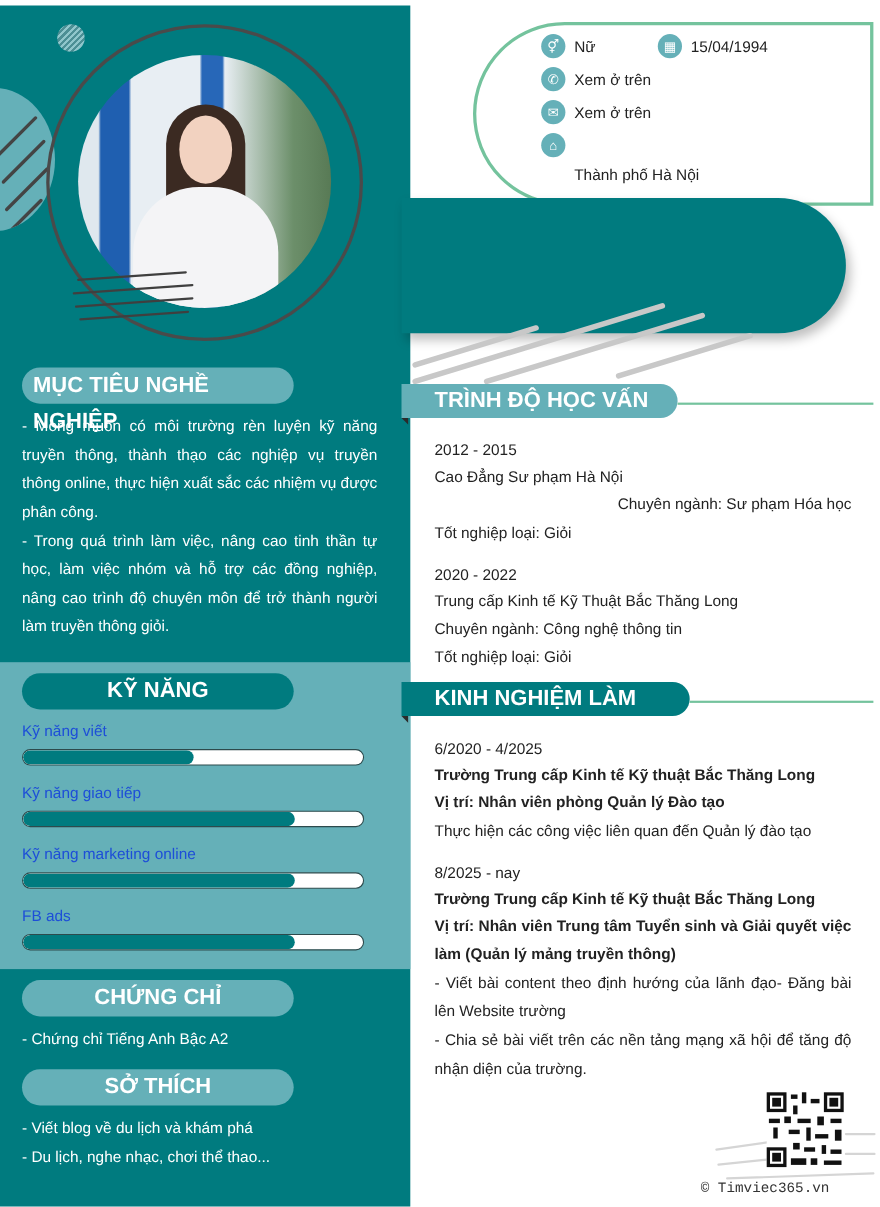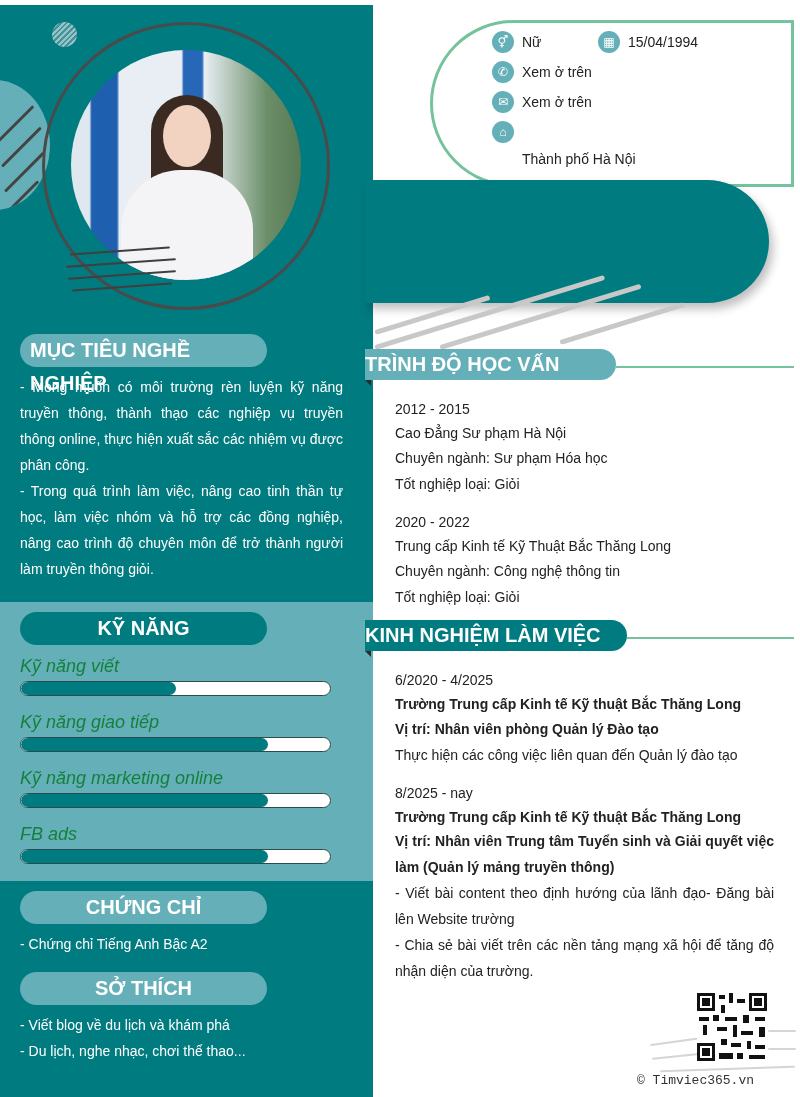--- a/index.html
+++ b/index.html
@@ -21,38 +21,38 @@
   .photo .person-body { position: absolute; left: 50px; top: 120px; width: 132px; height: 140px; border-radius: 60px 60px 0 0; background: #f4f4f6; }
   .photo .folder { position: absolute; left: 80px; top: 165px; width: 62px; height: 60px; background: #c81e2a; color: #f2c04a; font-family: "Liberation Serif", serif; font-size: 11px; font-weight: bold; text-align: center; padding-top: 20px; }
   .wave { position: absolute; height: 2px; background: #3f3f3f; border-radius: 2px; }
 
   .sec-pill { position: absolute; left: 20px; width: 247px; height: 33px; border-radius: 17px; background: #65b0b8;
     color: #fff; font-weight: bold; font-size: 20px; line-height: 33px; text-align: center; }
   .sec-pill.dark { background: #007b7f; }
   .sec-pill.leftalign { text-align: left; padding-left: 10px; }
 
   .para { position: absolute; left: 20px; width: 323px; color: #fff; font-size: 14px; line-height: 26px; text-align: justify; }
-  .skill-label { position: absolute; left: 20px; color: #15803d; font-size: 18px; font-style: italic; }
+  .skill-label { position: absolute; left: 20px; color: #1d4ed8; font-size: 14px; }
   .skill-bar { position: absolute; left: 20px; width: 311px; height: 15px; border-radius: 8px; background: #fff; border: 1px solid #2d4a4c; overflow: hidden; }
   .skill-fill { height: 100%; background: #007b7f; border-radius: 8px; }
   .list-item { position: absolute; left: 20px; color: #fff; font-size: 14px; }
 
   
   .contact-box { position: absolute; left: 430px; top: 20px; width: 364px; height: 167px; border: 3px solid #74c39d; border-radius: 120px 0 0 120px; border-right-width: 3px; }
   .c-row { position: absolute; display: flex; align-items: center; font-size: 14px; color: #222; }
   .c-icon { width: 22px; height: 22px; border-radius: 50%; background: #65b0b8; color: #fff; display: flex; align-items: center; justify-content: center; font-size: 12px; margin-right: 8px; }
 
   
   .name-banner { position: absolute; left: 365px; top: 180px; width: 404px; height: 123px; background: #007b7f; border-radius: 0 62px 62px 0; box-shadow: 4px 6px 10px rgba(0,0,0,0.25); }
   .name-banner .name { position: absolute; left: 46px; top: 8px; color: #fff; font-size: 34px; font-weight: bold; }
   .name-banner .title { position: absolute; left: 46px; top: 58px; color: #fff; font-size: 15px; font-weight: bold; }
   .stroke { position: absolute; height: 5px; background: #c8c8c8; border-radius: 3px; transform: rotate(-17deg); transform-origin: left center; }
 
   
-  .r-head { position: absolute; left: 365px; height: 31px; color: #fff; font-size: 20px; font-weight: bold; line-height: 31px; border-radius: 0 16px 16px 0; }
+  .r-head { position: absolute; left: 365px; height: 31px; color: #fff; font-size: 20px; font-weight: bold; line-height: 31px; padding-left: 30px; border-radius: 0 16px 16px 0; }
   .r-head.light { background: #65b0b8; }
   .r-head.dark { background: #007b7f; }
   .r-head .fold { position: absolute; left: 0; bottom: -6px; width: 0; height: 0; border-top: 6px solid #2b2b2b; border-left: 6px solid transparent; }
   .r-line { position: absolute; height: 2px; background: #74c39d; }
   .r-text { position: absolute; left: 395px; width: 379px; font-size: 14px; color: #222; }
   .r-text.bold { font-weight: bold; }
   .r-text.just { text-align: justify; line-height: 26px; }
 
   .qr { position: absolute; left: 697px; top: 993px; width: 70px; height: 68px; background: #fff; }
   .qr-cell { position: absolute; background: #111; }
@@ -152,21 +152,21 @@
 <div class="stroke" style="left:560px;top:340px;width:130px;"></div>
 
 <div class="r-head light" style="top:349px;width:251px;">
   <span>TRÌNH ĐỘ HỌC VẤN</span>
   <span class="fold"></span>
 </div>
 <div class="r-line" style="left:616px;top:366px;width:178px;"></div>
 
 <div class="r-text" style="top:401px;">2012 - 2015</div>
 <div class="r-text" style="top:425px;">Cao Đẳng Sư phạm Hà Nội</div>
-<div class="r-text" style="top:450px;">Chuyên ngành: Sư phạm Hóa học</div>
+<div class="r-text" style="top:450px;text-align:right;">Chuyên ngành: Sư phạm Hóa học</div>
 <div class="r-text" style="top:476px;">Tốt nghiệp loại: Giỏi</div>
 
 <div class="r-text" style="top:514px;">2020 - 2022</div>
 <div class="r-text" style="top:538px;">Trung cấp Kinh tế Kỹ Thuật Bắc Thăng Long</div>
 <div class="r-text" style="top:563px;">Chuyên ngành: Công nghệ thông tin</div>
 <div class="r-text" style="top:589px;">Tốt nghiệp loại: Giỏi</div>
 
 <div class="r-head dark" style="top:620px;width:262px;">
   <span>KINH NGHIỆM LÀM VIỆC</span>
   <span class="fold"></span>

